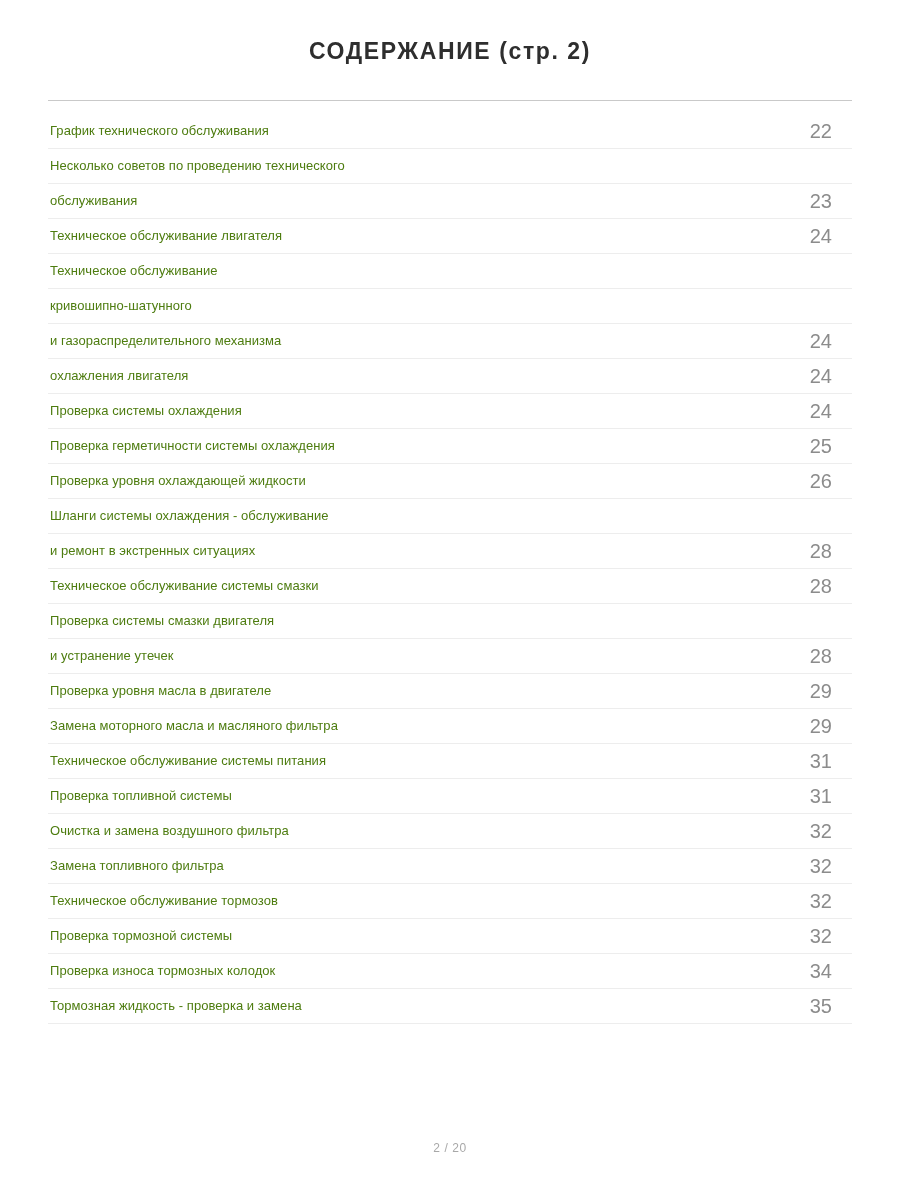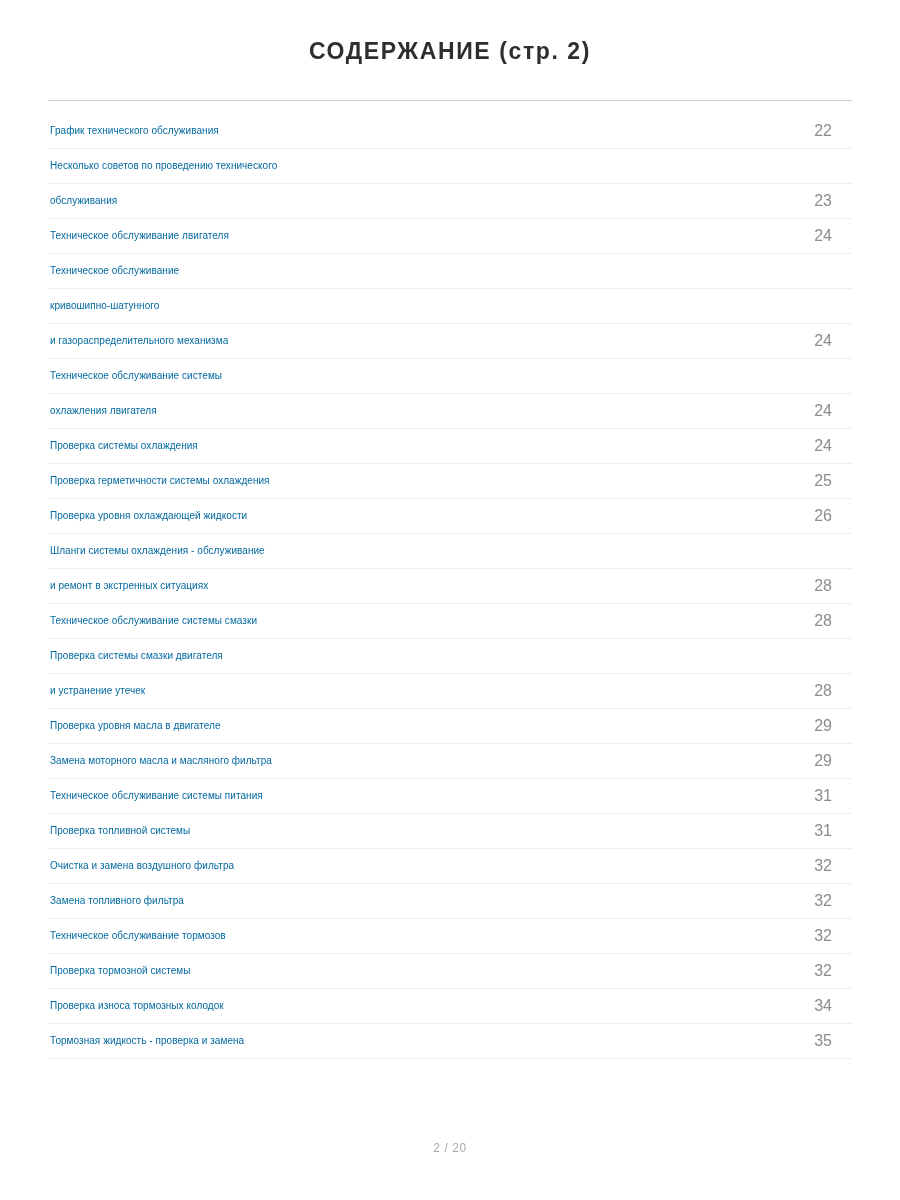--- a/index.html
+++ b/index.html
@@ -54,37 +54,37 @@
     border-collapse: collapse;
     table-layout: fixed;
   }
   .toc tr {
     height: 34px;
   }
   .toc td {
     border-bottom: 1px solid #ededed;
     padding: 0;
     vertical-align: middle;
-    font-size: 10px;
-    color: #0369a1;
+    font-size: 13px;
+    color: #4d7c0f;
     line-height: 34px;
     white-space: nowrap;
     overflow: hidden;
   }
   .toc td.entry-title {
     padding-left: 2px;
     text-align: left;
     letter-spacing: 0.05px;
   }
   .toc td.entry-page {
     width: 70px;
     text-align: right;
     padding-right: 20px;
     color: #8c8c8c;
-    font-size: 16px;
+    font-size: 20px;
   }
 
   
   .footer {
     position: absolute;
     top: 1141px;
     left: 0;
     width: 900px;
     text-align: center;
     font-size: 12px;
@@ -125,24 +125,20 @@
         </tr>
         <tr>
           <td class="entry-title">кривошипно-шатунного</td>
           <td class="entry-page"></td>
         </tr>
         <tr>
           <td class="entry-title">и газораспределительного механизма</td>
           <td class="entry-page">24</td>
         </tr>
         <tr>
-          <td class="entry-title">Техническое обслуживание системы</td>
-          <td class="entry-page"></td>
-        </tr>
-        <tr>
           <td class="entry-title">охлажления лвигателя</td>
           <td class="entry-page">24</td>
         </tr>
         <tr>
           <td class="entry-title">Проверка системы охлаждения</td>
           <td class="entry-page">24</td>
         </tr>
         <tr>
           <td class="entry-title">Проверка герметичности системы охлаждения</td>
           <td class="entry-page">25</td>

